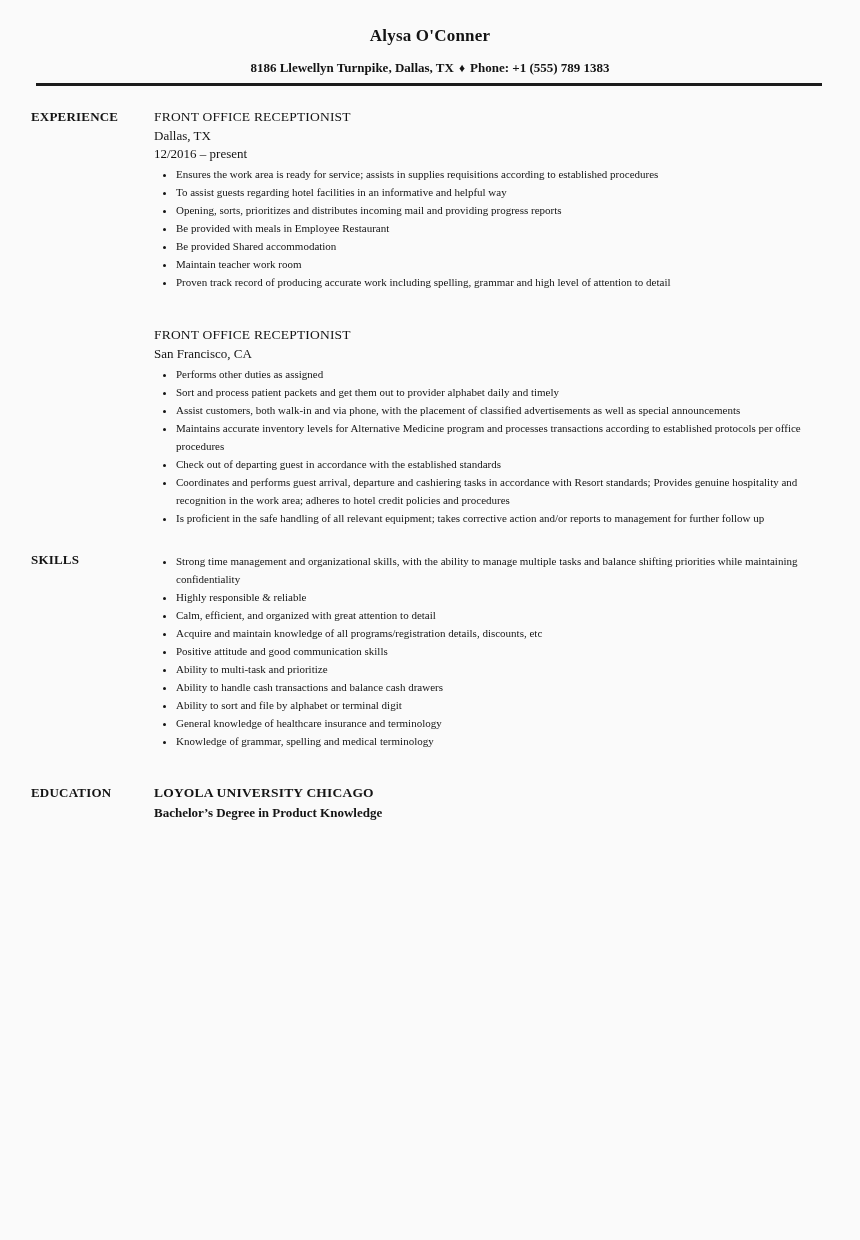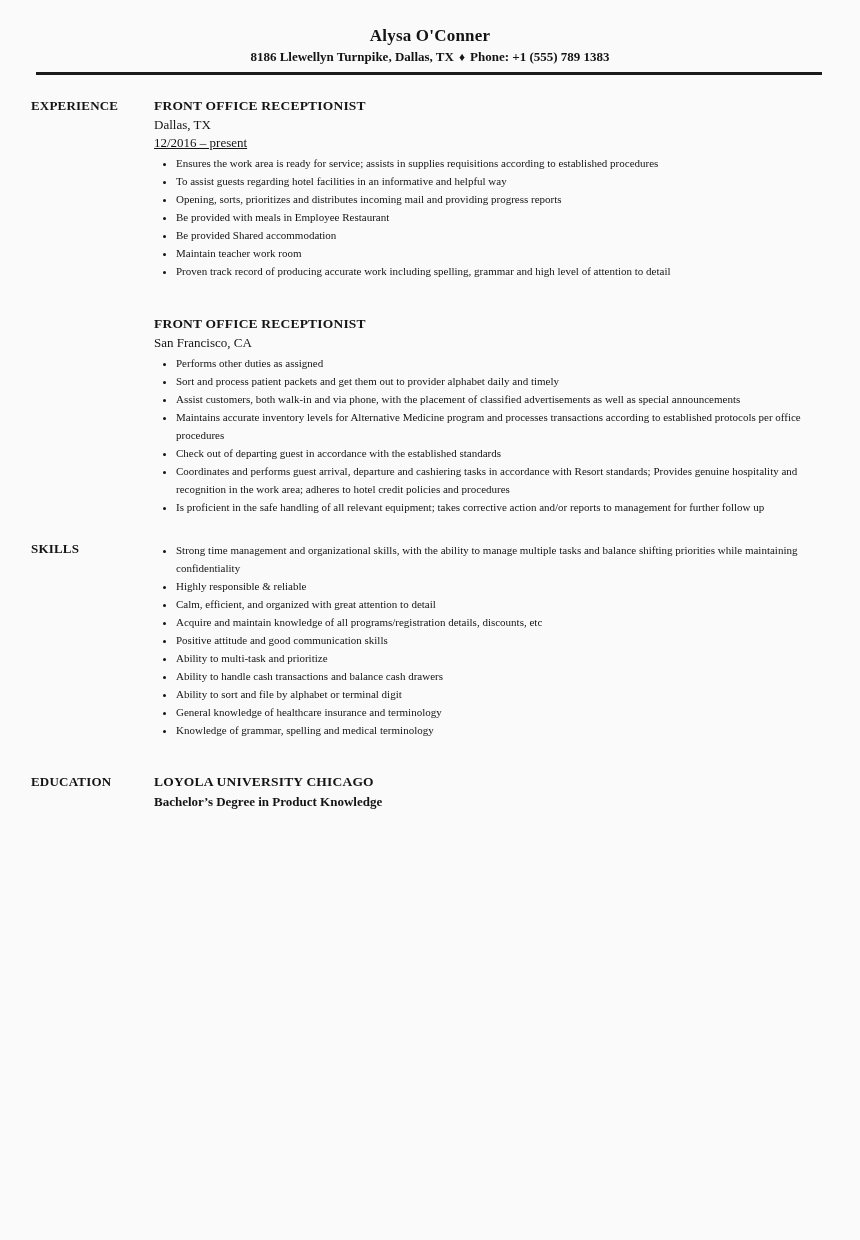--- a/index.html
+++ b/index.html
@@ -9,40 +9,40 @@
     background: #fafafa;
     color: #141414;
     font-family: "Liberation Serif", "DejaVu Serif", serif;
     overflow: hidden;
   }
   .page { width: 860px; height: 1052px; position: relative; }
 
   
   .header { text-align: center; padding-top: 26px; }
   .name { font-size: 17px; font-weight: bold; line-height: 20px; letter-spacing: 0.2px; }
-  .contact { margin-top: 3px; font-size: 13px; font-weight: bold; line-height: 16px; }
+  .contact { margin-top: 14px; font-size: 13px; font-weight: bold; line-height: 16px; }
   .contact .diamond { font-size: 12px; padding: 0 5px; }
   .divider { height: 3px; background: #1b1b1b; margin: 7px 38px 0 36px; }
 
   
   .section { display: flex; padding-left: 31px; padding-right: 40px; }
   .section-label {
     width: 123px; flex: 0 0 123px;
     font-size: 13px; font-weight: bold; line-height: 19px; letter-spacing: 0.2px;
   }
   .section-content { flex: 1 1 auto; max-width: 662px; }
 
   .section-experience { margin-top: 21px; }
   .section-education  { margin-top: 33px; }
   .section-skills     { margin-top: 23px; }
 
   
-  .job-title { font-size: 13.5px; font-weight: bold; line-height: 19px; letter-spacing: 0.2px; }
+  .job-title { font-size: 13.5px; font-weight: normal; line-height: 19px; letter-spacing: 0.2px; }
   .job-location { font-size: 13px; font-weight: normal; line-height: 19px; }
-  .job-dates { font-size: 13px; line-height: 18px; text-decoration: underline; }
+  .job-dates { font-size: 13px; line-height: 18px; }
   .job + .job { margin-top: 34px; }
 
   ul.bullets { margin-top: 2px; padding-left: 22px; list-style-type: disc; }
   ul.bullets li { font-size: 11px; line-height: 18px; }
   ul.bullets li::marker { font-size: 11px; }
 
   
   .edu-school { font-size: 13.5px; font-weight: bold; line-height: 20px; letter-spacing: 0.2px; }
   .edu-degree { font-size: 13px; font-weight: bold; line-height: 20px; }
 

